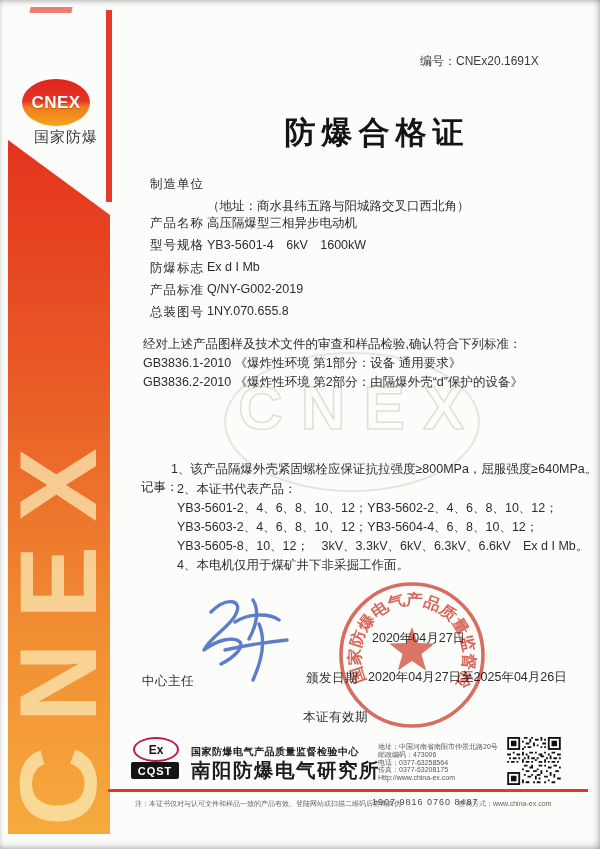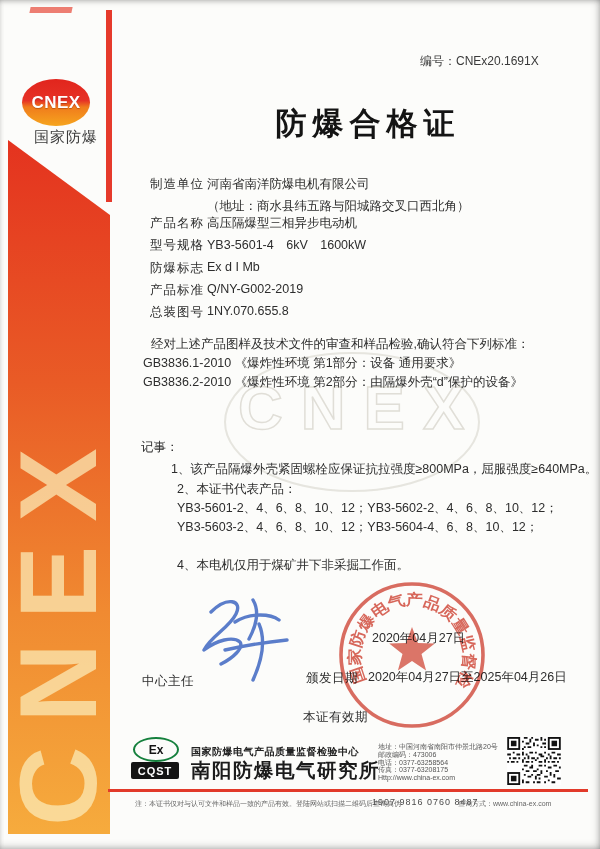--- a/index.html
+++ b/index.html
@@ -31,33 +31,33 @@
     transform-origin:0 0;transform:rotate(-90deg);
     font-size:110px;font-weight:bold;line-height:100px;padding-left:6px;
     letter-spacing:24px;color:rgba(251,233,181,.75);}
   
   .wm-ring{position:absolute;left:224px;top:352px;width:252px;height:136px;border-radius:50%;
     border:2px solid rgba(190,185,172,.35);}
   .wm-text{position:absolute;left:238px;top:372px;font-size:62px;font-weight:bold;
     letter-spacing:18px;color:transparent;-webkit-text-stroke:1.5px rgba(187,182,168,.42);}
   
   .serial{position:absolute;left:420px;top:53px;font-size:12px;color:#3a3a3a;}
-  .title{position:absolute;left:140px;top:103px;width:450px;margin:0;text-align:center;
+  .title{position:absolute;left:140px;top:103px;width:450px;margin:9px;text-align:center;
     font-size:31px;font-weight:bold;letter-spacing:6px;text-indent:6px;color:#141414;}
   
   .f-label{position:absolute;left:150px;font-size:12.5px;color:#2d2d2d;letter-spacing:1px;}
   .f-value{position:absolute;left:207px;font-size:12.5px;color:#2d2d2d;}
   .line{position:absolute;font-size:12.5px;color:#2d2d2d;white-space:nowrap;}
   
   .sig-svg{position:absolute;left:183px;top:592px;z-index:5;}
   .stamp-svg{position:absolute;left:334px;top:577px;z-index:6;mix-blend-mode:multiply;opacity:.88;}
   .so-label{position:absolute;font-size:12.5px;color:#2d2d2d;letter-spacing:.5px;margin-top:40px;}
   .so-value{position:absolute;font-size:12.5px;color:#2d2d2d;white-space:nowrap;}
   
-  .ex-oval{position:absolute;left:133px;top:737px;width:42px;height:21px;border:2px solid #15803d;
+  .ex-oval{position:absolute;left:133px;top:737px;width:42px;height:21px;border:2px solid #be185d;
     border-radius:50%;display:flex;align-items:center;justify-content:center;
     font-size:12px;font-weight:bold;color:#141414;}
   .cqst{position:absolute;left:131px;top:762px;width:48px;height:17px;background:#141414;
     color:#fff;font-size:11px;font-weight:bold;letter-spacing:1px;
     display:flex;align-items:center;justify-content:center;border-radius:2px;}
   .center-name{position:absolute;left:191px;top:745px;font-size:10px;font-weight:bold;
     letter-spacing:.5px;color:#222;white-space:nowrap;}
   .institute{position:absolute;left:191px;top:757px;font-size:19.5px;font-weight:bold;
     letter-spacing:1.5px;color:#1b1b1b;white-space:nowrap;}
   .contact{position:absolute;left:378px;top:743px;font-size:7px;line-height:7.8px;color:#555;}
@@ -83,47 +83,47 @@
     <div class="band-word">CNEX</div>
   </div>
 
   <div class="wm-ring"></div>
   <div class="wm-text">CNEX</div>
 
   <div class="serial"><span>编号：</span><span>CNEx20.1691X</span></div>
   <h1 class="title">防爆合格证</h1>
 
   <span class="f-label" style="top:176px">制造单位</span>
-  <span class="f-value" style="top:176px">河南省南洋防爆电机有限公司</span>
   <span class="f-value" style="top:198px">（地址：商水县纬五路与阳城路交叉口西北角）</span>
 
   <span class="f-label" style="top:215px">产品名称</span>
   <span class="f-value" style="top:215px">高压隔爆型三相异步电动机</span>
 
   <span class="f-label" style="top:237px">型号规格</span>
   <span class="f-value" style="top:237px">YB3-5601-4　6kV　1600kW</span>
 
   <span class="f-label" style="top:260px">防爆标志</span>
   <span class="f-value" style="top:260px">Ex d I Mb</span>
 
   <span class="f-label" style="top:282px">产品标准</span>
   <span class="f-value" style="top:282px">Q/NY-G002-2019</span>
 
   <span class="f-label" style="top:304px">总装图号</span>
   <span class="f-value" style="top:304px">1NY.070.655.8</span>
 
-  <div class="line" style="left:151px;top:336px">经对上述产品图样及技术文件的审查和样品检验,确认符合下列标准：</div>
+  <div class="line" style="left:143px;top:336px">经对上述产品图样及技术文件的审查和样品检验,确认符合下列标准：</div>
   <div class="line" style="left:143px;top:355px">GB3836.1-2010 《爆炸性环境 第1部分：设备 通用要求》</div>
   <div class="line" style="left:143px;top:374px">GB3836.2-2010 《爆炸性环境 第2部分：由隔爆外壳“d”保护的设备》</div>
 
-  <span class="line" style="left:141px;top:439px">记事：</span>
+  <span class="line" style="left:141px;top:479px">记事：</span>
   <div class="line" style="left:171px;top:461px">1、该产品隔爆外壳紧固螺栓应保证抗拉强度≥800MPa，屈服强度≥640MPa。</div>
   <div class="line" style="left:177px;top:481px">2、本证书代表产品：</div>
   <div class="line" style="left:177px;top:500px">YB3-5601-2、4、6、8、10、12；YB3-5602-2、4、6、8、10、12；</div>
   <div class="line" style="left:177px;top:519px">YB3-5603-2、4、6、8、10、12；YB3-5604-4、6、8、10、12；</div>
+  <div class="line" style="left:177px;top:538px">YB3-5605-8、10、12；　3kV、3.3kV、6kV、6.3kV、6.6kV　Ex d I Mb。</div>
   <div class="line" style="left:177px;top:557px">4、本电机仅用于煤矿井下非采掘工作面。</div>
 
   <span class="so-label" style="left:142px;top:633px">中心主任</span>
 
   <svg class="sig-svg" width="115" height="92" viewBox="0 0 115 92">
     <g fill="none" stroke="#4a70c5" stroke-width="3.4" stroke-linecap="round" stroke-linejoin="round" opacity="0.9">
       <path d="M28 20 C44 4 60 8 53 22 C46 36 28 44 21 58 C34 48 50 44 57 50 C61 56 50 66 38 72"></path>
       <path d="M70 8 C76 18 74 32 66 47"></path>
       <path d="M52 30 C68 20 88 22 96 28"></path>
       <path d="M42 58 C60 54 84 50 104 48"></path>

